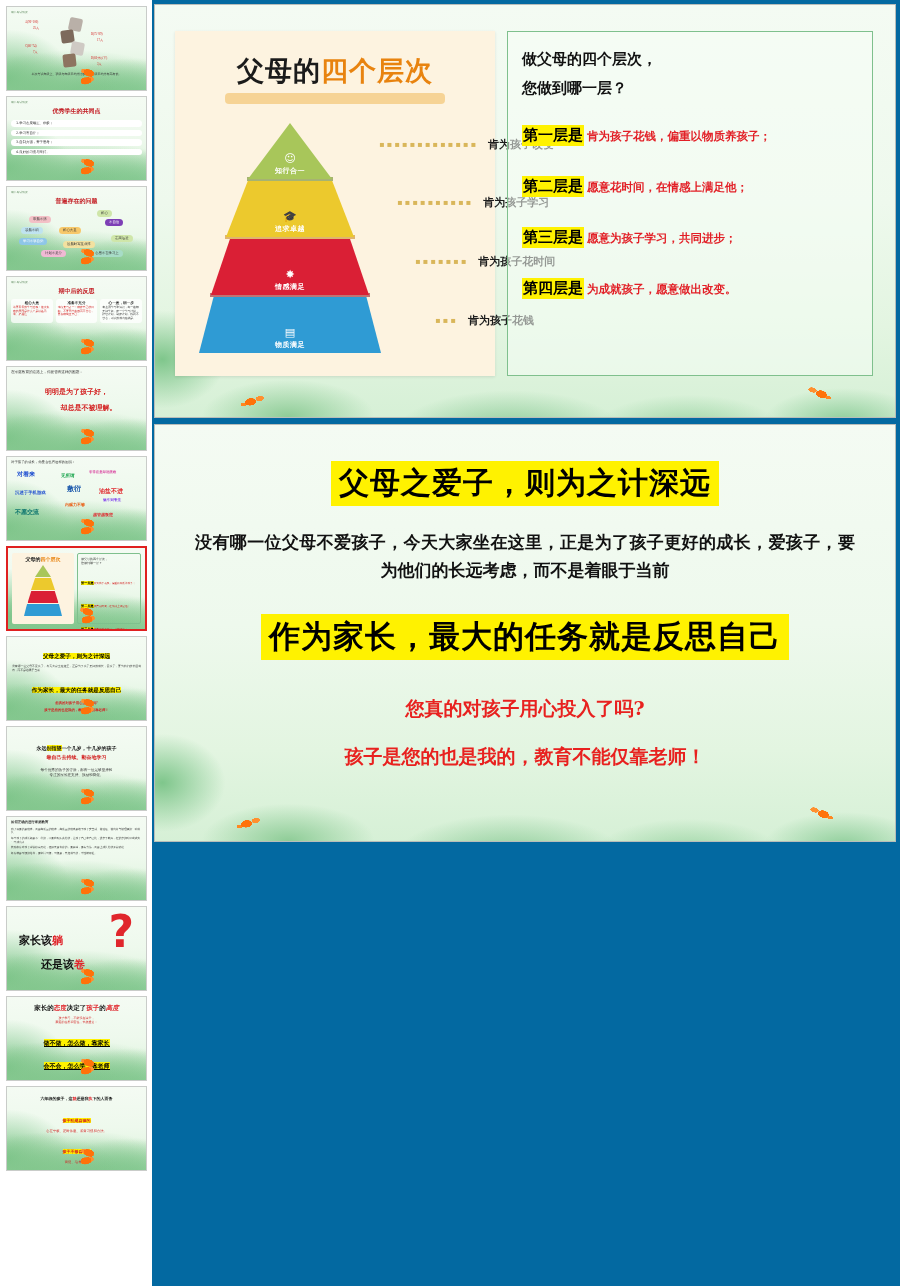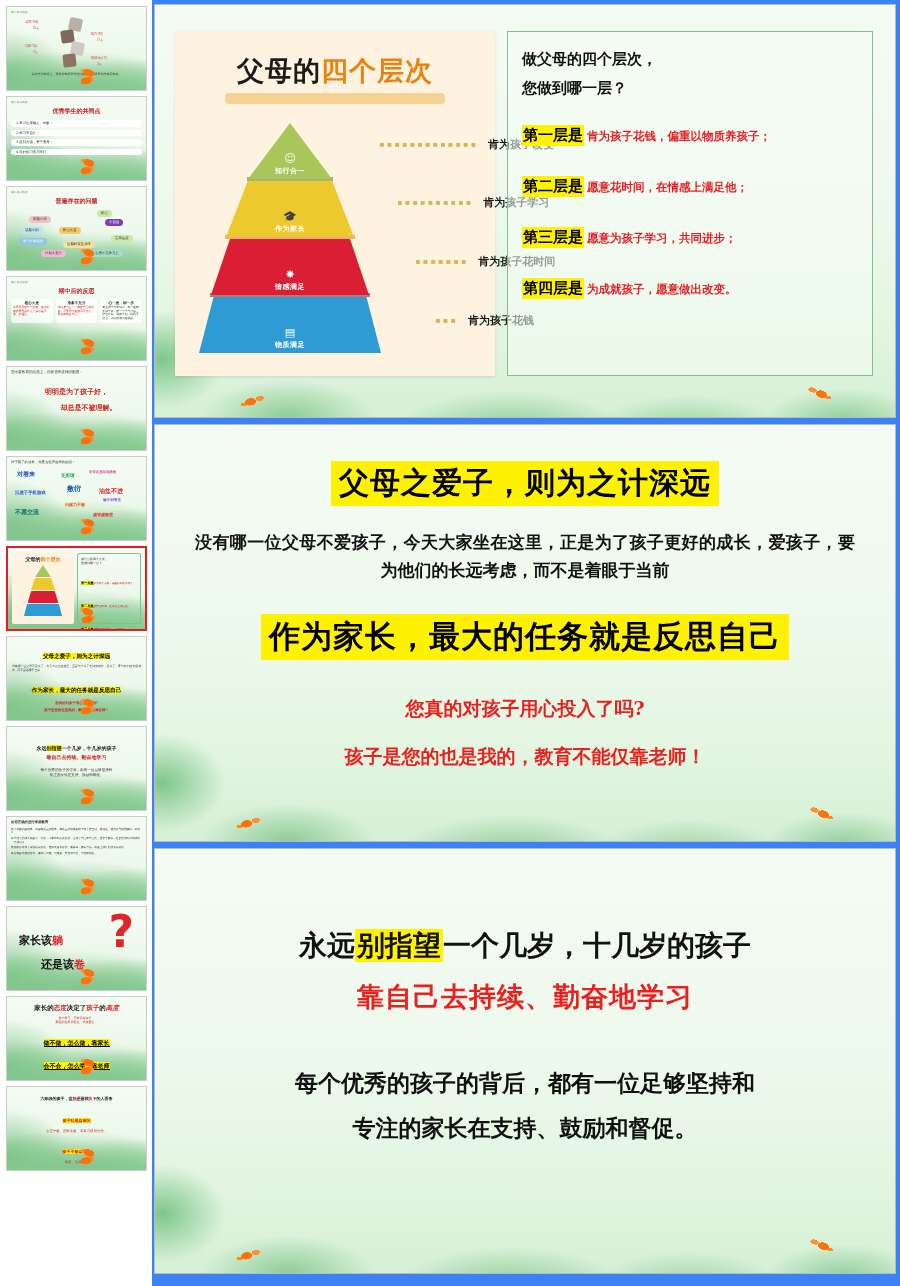--- a/index.html
+++ b/index.html
@@ -28,21 +28,21 @@
   .t-hdr { font-size:2.6px; color:#4a7a4a; letter-spacing:.2px; }
   .t-title { font-size:6px; font-weight:bold; text-align:center; color:#c2181f; margin-top:3px; }
   .t-line { font-size:3.4px; color:#333; line-height:1.35; }
   .t-red { color:#d32020;font-family:Liberation Serif, serif; }
   .t-hl { background:#fff200; }
 
   
   .stage {
     position:relative; width:748px; height:1286px;
     padding:4px 4px 4px 2px; display:flex; flex-direction:column; gap:6px;
-    background:#3b82f6;
+    background:#0369a1;
   }
   .slide {
     position:relative; width:742px; flex:0 0 auto;
     border:1px solid #b9bdb9; overflow:hidden; background:#eefaee;
   }
   .slide.s1 { height:414px; }
   .slide.s2 { height:418px; }
   .slide.s3 { height:426px; }
 
   
@@ -389,21 +389,21 @@
             <div class="tier-shadow ts1"></div>
             <div class="tier-shadow ts2"></div>
             <div class="tier-shadow ts3"></div>
 
             <div class="tier tier1">
               <span class="t-ico">☺</span>
               <span class="t-lbl">知行合一</span>
             </div>
             <div class="tier tier2">
               <span class="t-ico">🎓</span>
-              <span class="t-lbl">作为家长</span>
+              <span class="t-lbl">追求卓越</span>
             </div>
             <div class="tier tier3">
               <span class="t-ico">✸</span>
               <span class="t-lbl">情感满足</span>
             </div>
             <div class="tier tier4">
               <span class="t-ico">▤</span>
               <span class="t-lbl">物质满足</span>
             </div>
           </div>
@@ -465,28 +465,15 @@
         <div style="margin-top:30px;">
           <span class="hl-head big">作为家长，最大的任务就是反思自己</span>
         </div>
         <div class="red-line" style="margin-top:36px;">您真的对孩子用心投入了吗?</div>
         <div class="red-line" style="margin-top:22px;">孩子是您的也是我的，教育不能仅靠老师！</div>
       </div>
       <div class="koi k-left" style="left:80px;bottom:10px;"></div>
       <div class="koi k-right" style="right:60px;bottom:20px;"></div>
     </div>
 
-    <div class="slide s3">
-      <div class="pond"></div>
-      <div class="body-txt" style="padding-top:78px;">
-        <div class="black-big">
-          <span>永远</span><span class="mark">别指望</span><span>一个几岁，十几岁的孩子</span>
-        </div>
-        <div class="red-big" style="margin-top:14px;">靠自己去持续、勤奋地学习</div>
-        <div class="para2" style="margin-top:50px;">每个优秀的孩子的背后，都有一位足够坚持和</div>
-        <div class="para2" style="margin-top:8px;">专注的家长在支持、鼓励和督促。</div>
-      </div>
-      <div class="koi k-left" style="left:80px;bottom:10px;"></div>
-      <div class="koi k-right" style="right:60px;bottom:20px;"></div>
-    </div>
 
   </div>
 </div>
 
 </body></html>

